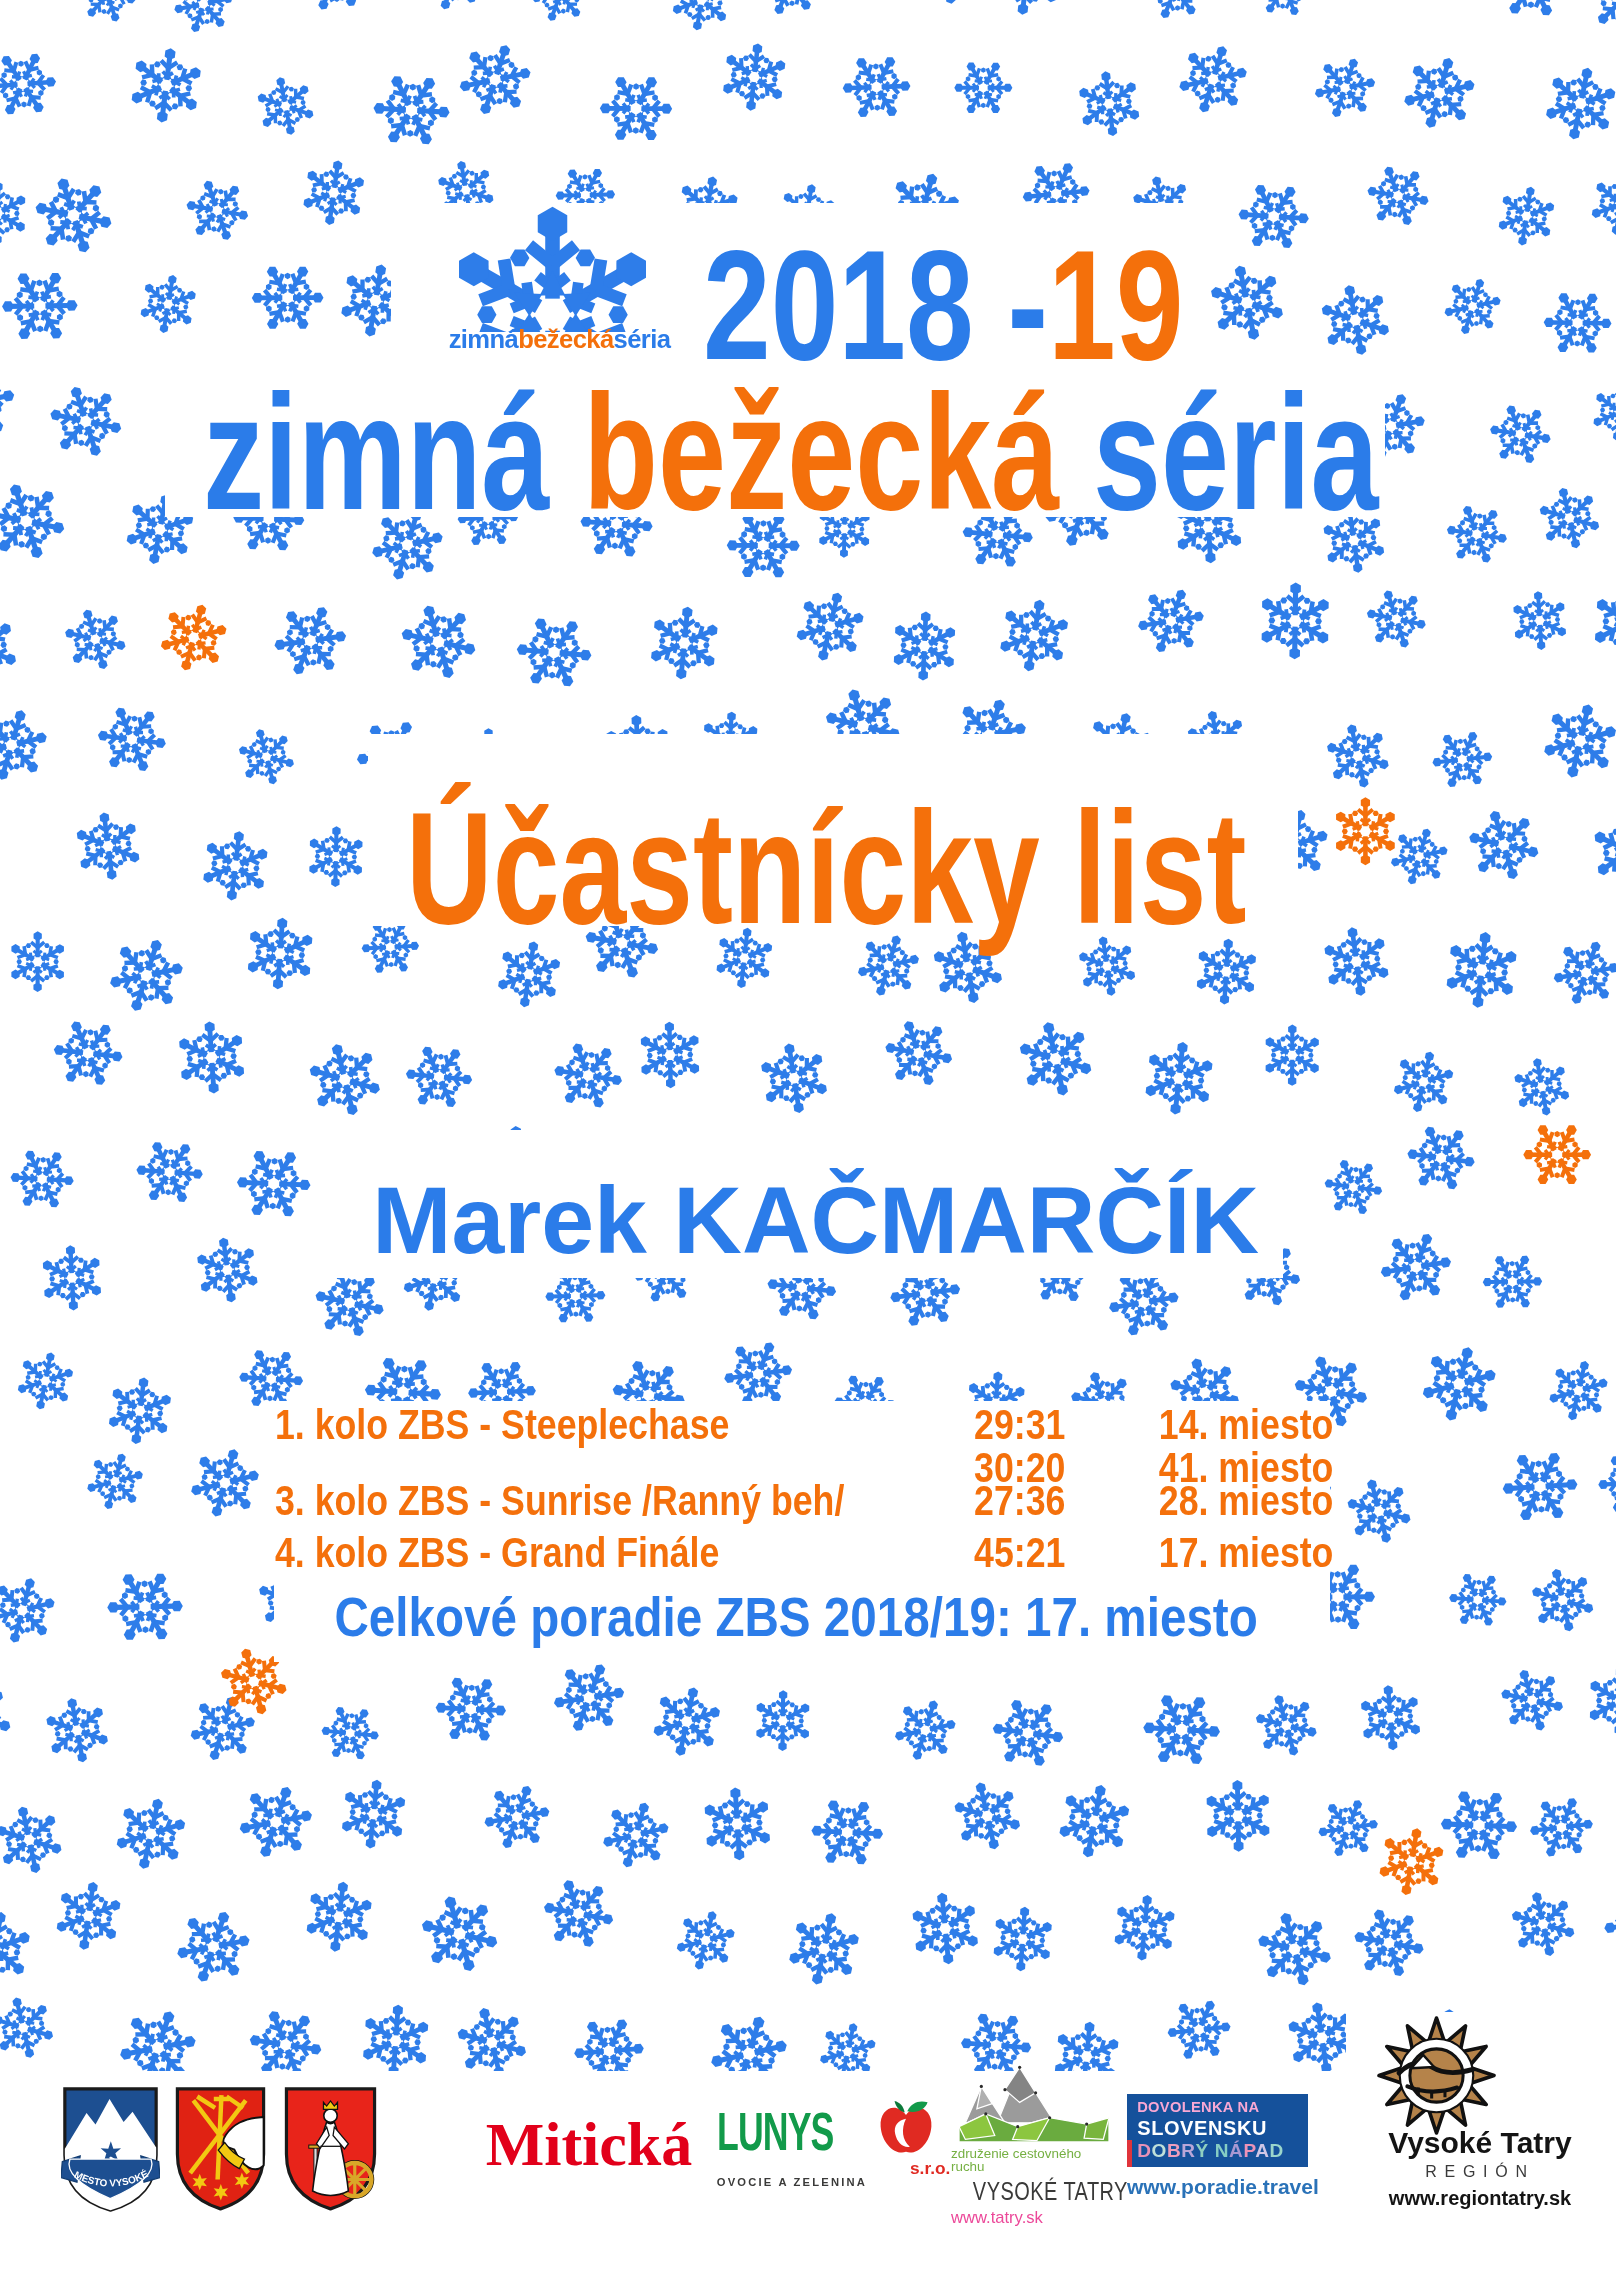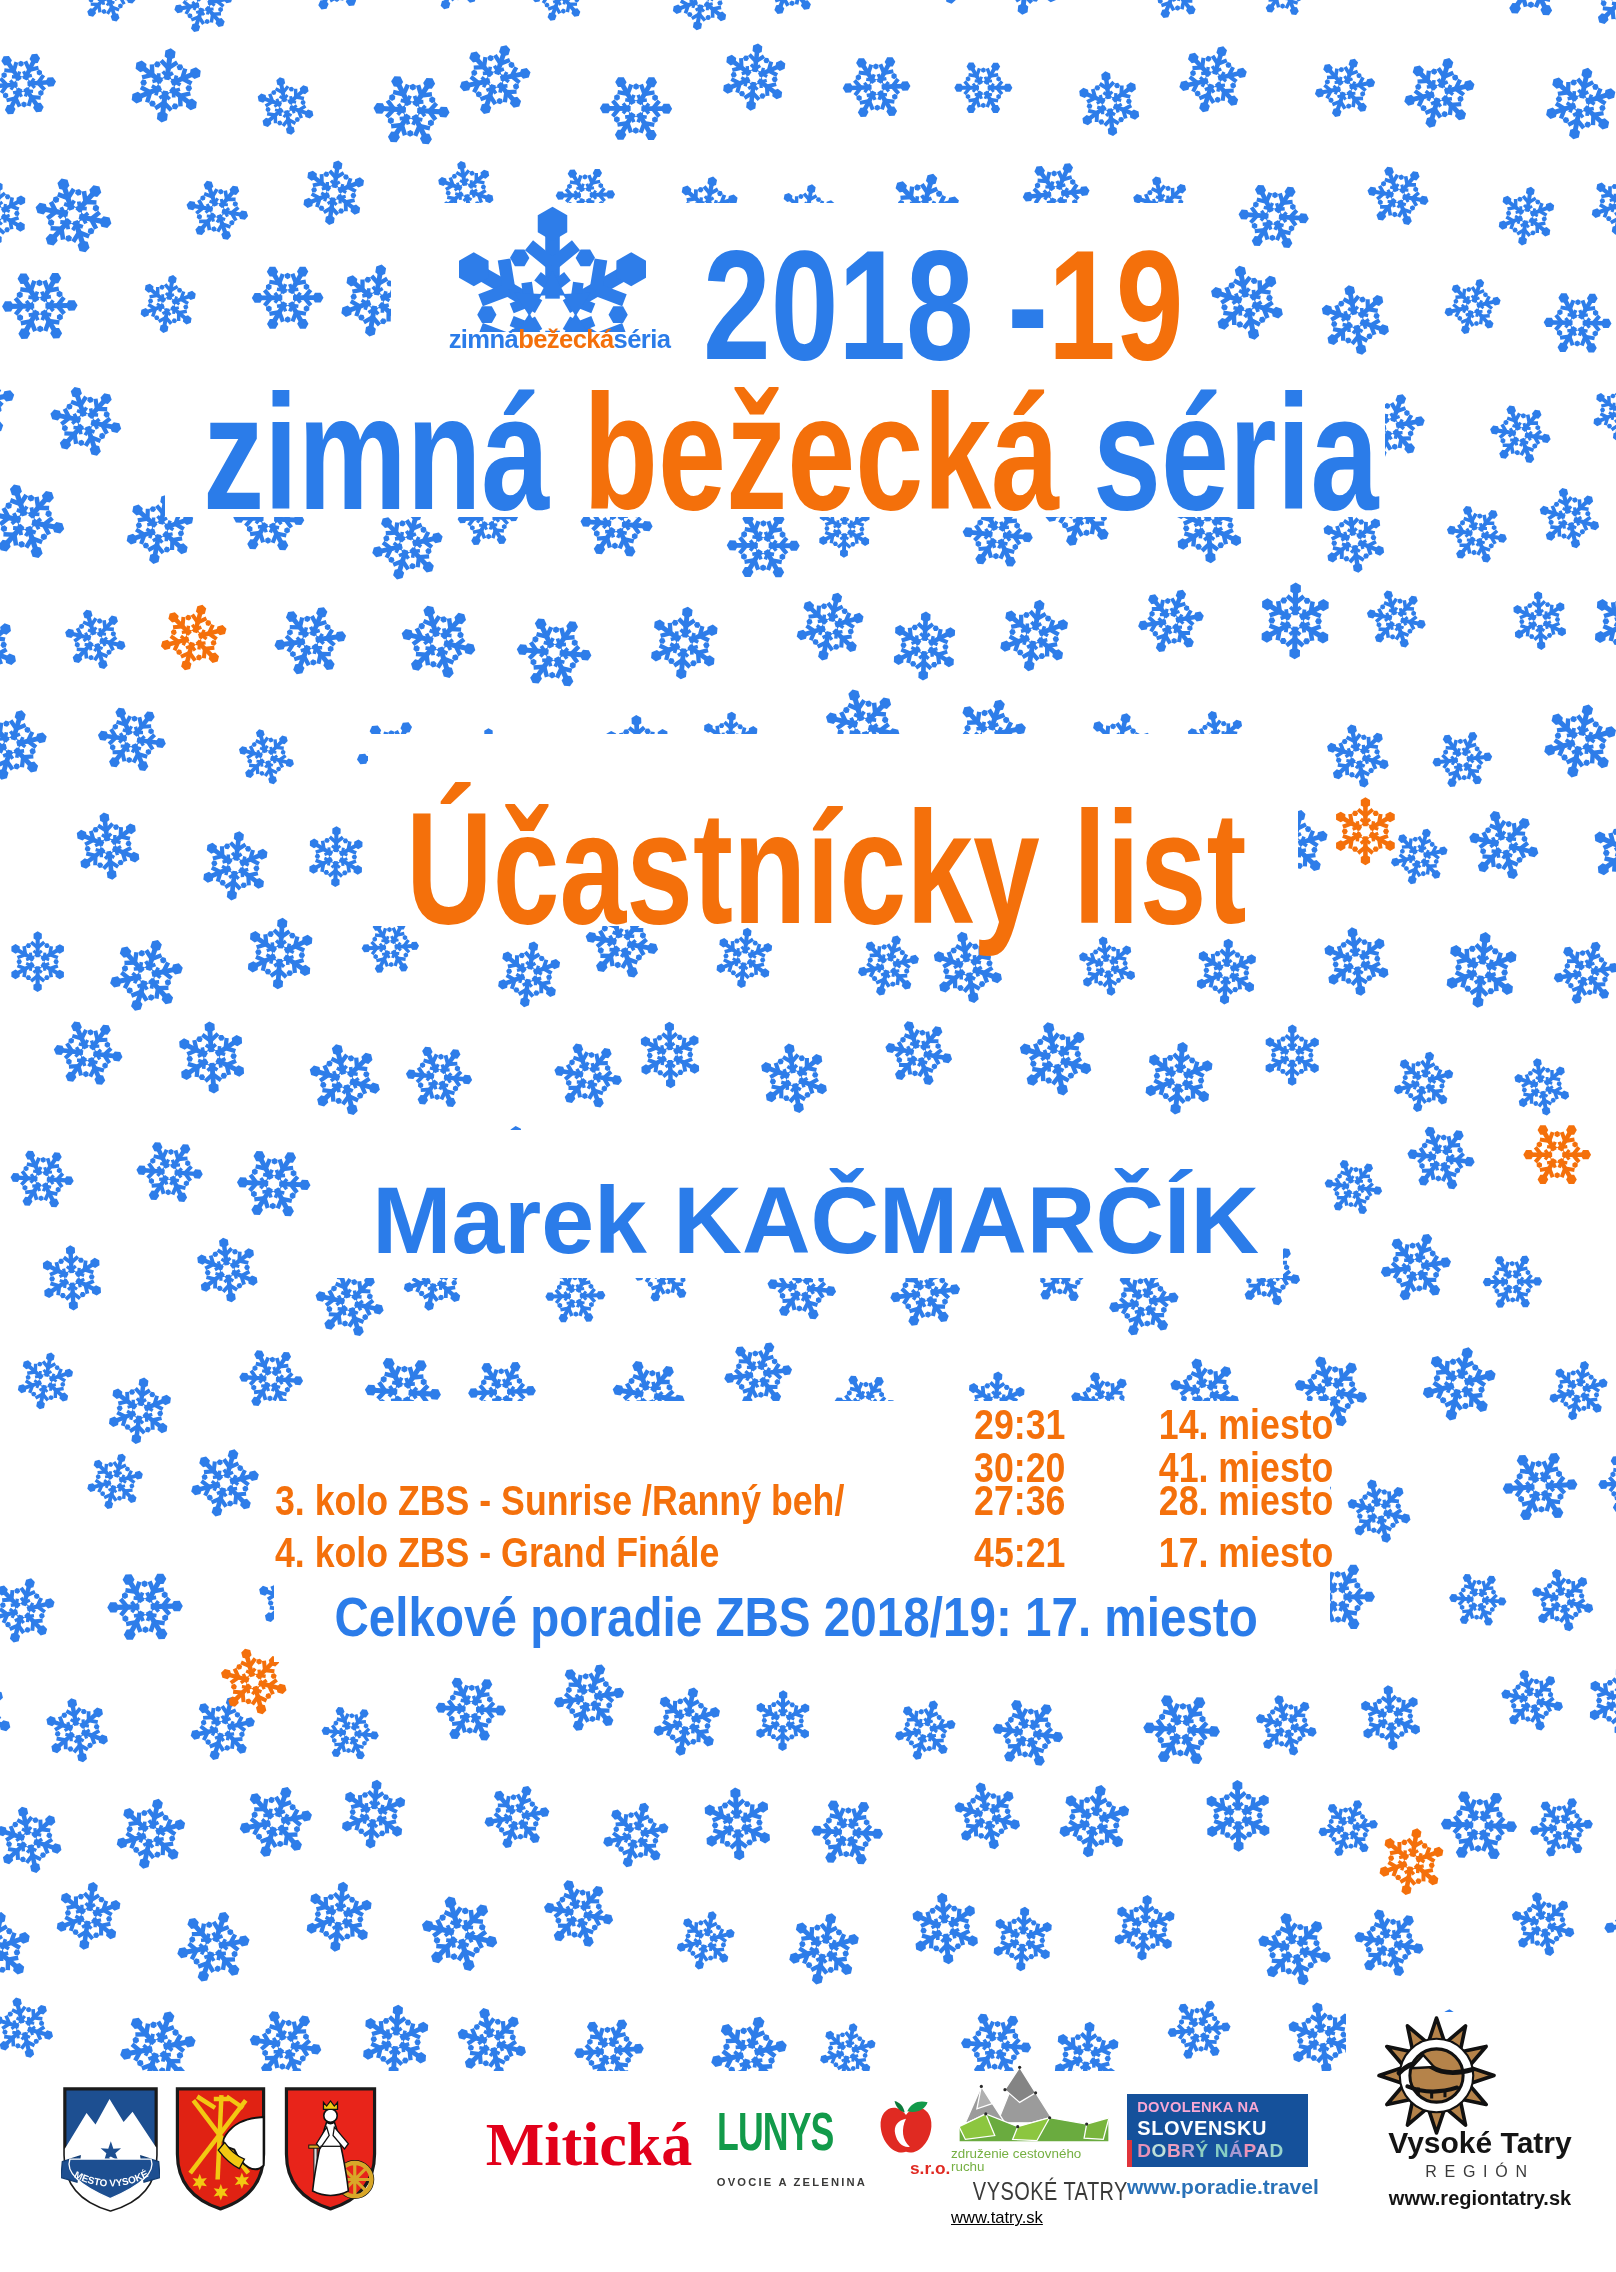--- a/index.html
+++ b/index.html
@@ -413,20 +413,21 @@
   <div class="subtitle ctr" style="left:18px;color:#f4700b;">
     <span class="cx c" style="--sx:.75;">Účastnícky list</span>
   </div>
 
   <div class="pname ctr" style="left:7.7px;color:#2b7ce9;">
     <span>Marek KAČMARČÍK</span>
   </div>
 
   <div id="results" style="color:#f4700b;">
       <div class="rrow" style="top: 0px;">
+        <span class="rname"><span class="cx" style="--sx:.85;">1. kolo ZBS - Steeplechase</span></span>
         <span class="rtime"><span class="cx c" style="--sx:.85;">29:31</span></span>
         <span class="rplace"><span class="cx r" style="--sx:.85;">14. miesto</span></span>
       </div>
       <div class="rrow" style="top: 43px;">
         <span class="rtime"><span class="cx c" style="--sx:.85;">30:20</span></span>
         <span class="rplace"><span class="cx r" style="--sx:.85;">41. miesto</span></span>
       </div>
       <div class="rrow" style="top: 76px;">
         <span class="rname"><span class="cx" style="--sx:.85;">3. kolo ZBS - Sunrise /Ranný beh/</span></span>
         <span class="rtime"><span class="cx c" style="--sx:.85;">27:36</span></span>
@@ -527,21 +528,21 @@
           <circle cx="120" cy="45" r="2.5"></circle>
         <circle cx="35" cy="35" r="2.5"></circle>
           <circle cx="42" cy="78" r="2.5"></circle>
           <circle cx="142" cy="84" r="2.5"></circle>
         <circle cx="92" cy="98" r="2.5"></circle>
           <circle cx="200" cy="94" r="2.5"></circle>
       </g>
     </svg>
     <div class="tatry-l1" style="color:#76b043;">združenie cestovného ruchu</div>
     <div class="tatry-l2" style="color:#3a3a39;"><span class="cx c" style="--sx:.78;">VYSOKÉ TATRY</span></div>
-    <div class="tatry-l3" style="color:#000000;text-decoration:underline;">www.tatry.sk</div>
+    <div class="tatry-l3" style="color:#ec4899;">www.tatry.sk</div>
   </div>
 
   <div class="slovak">
     <div class="slovak-box">
       <div class="slovak-stripe"></div>
       <div class="sl1" style="color:#f9a8d4;">DOVOLENKA NA</div>
       <div class="sl2">SLOVENSKU</div>
       <div class="sl3" id="dobry"><span style="color: rgb(232, 145, 182);">D</span><span style="color: rgb(191, 224, 218);">O</span><span style="color: rgb(239, 158, 188);">B</span><span style="color: rgb(185, 166, 216);">R</span><span style="color: rgb(143, 207, 192);">Ý</span><span> </span><span style="color: rgb(134, 205, 196);">N</span><span style="color: rgb(169, 152, 210);">Á</span><span style="color: rgb(236, 147, 184);">P</span><span style="color: rgb(207, 198, 230);">A</span><span style="color: rgb(154, 213, 203);">D</span></div>
     </div>
     <div class="slovak-url" style="color:#2a72b8;">www.poradie.travel</div>

